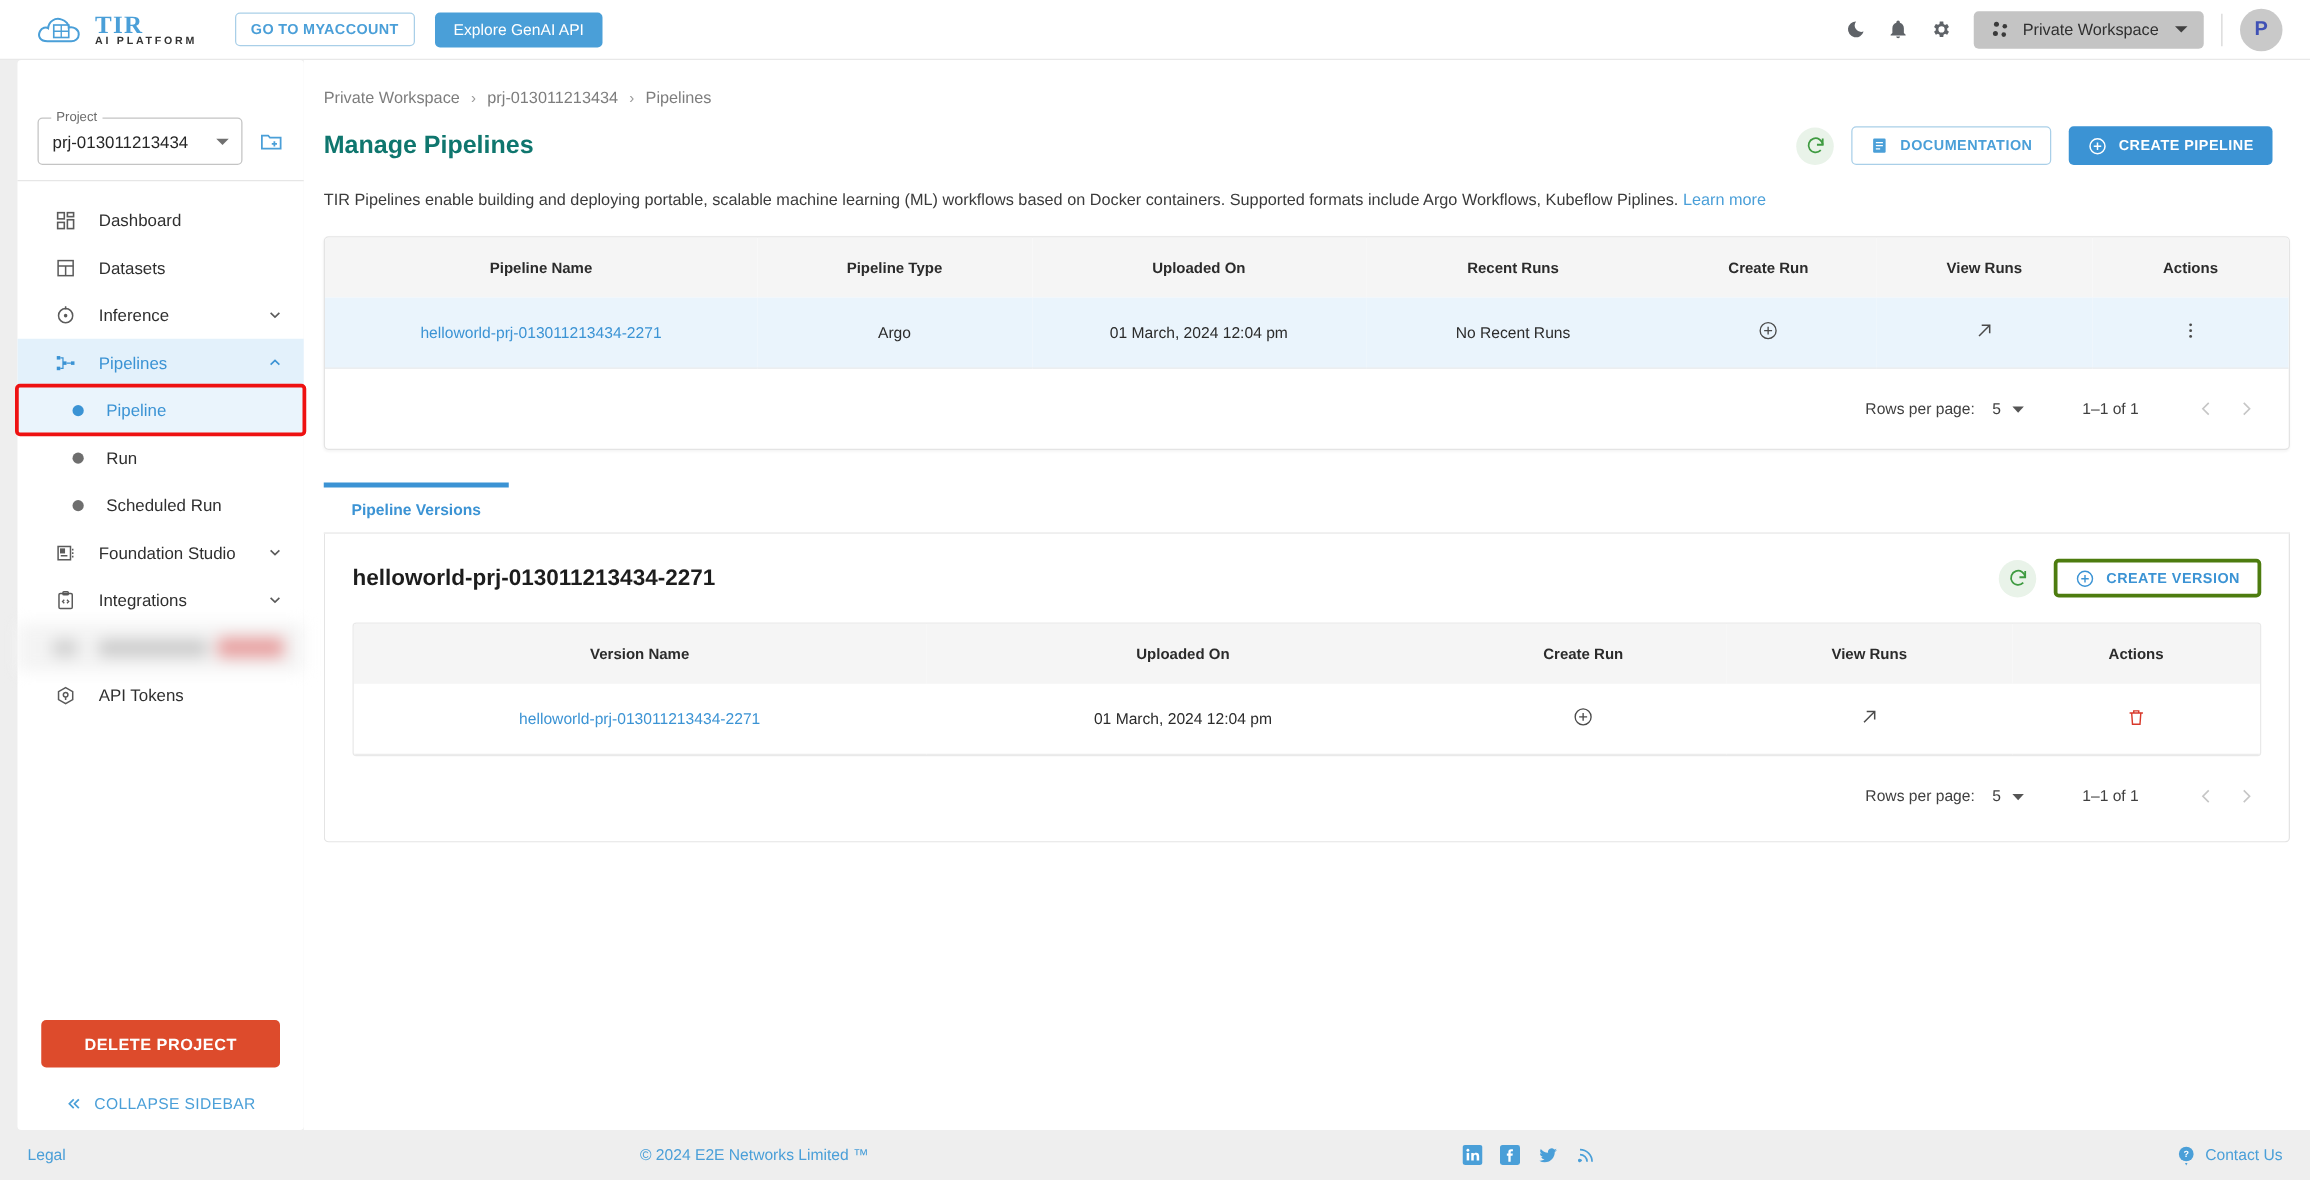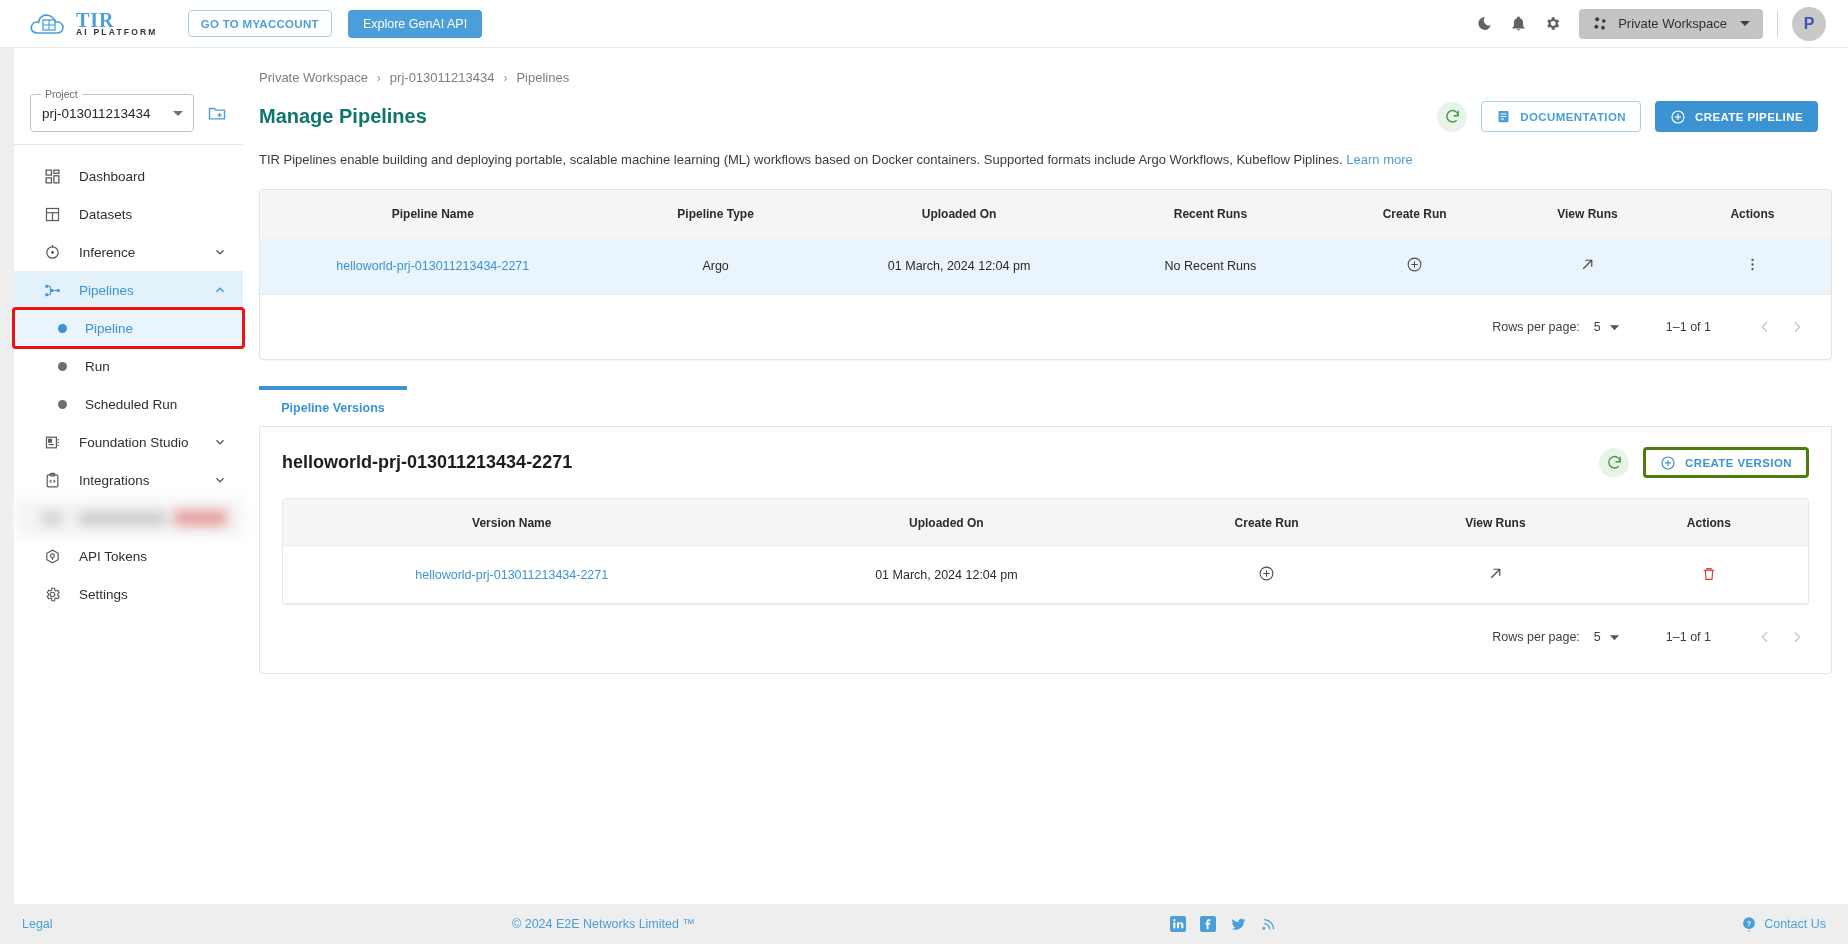--- a/index.html
+++ b/index.html
@@ -432,31 +432,34 @@
       <span class="ni-icon">
         <svg width="17" height="17" viewBox="0 0 24 24" fill="none" stroke="#5a5a5a" stroke-width="1.7">
             <path d="M12 3l8 4.5v9L12 21l-8-4.5v-9z"></path>
             <circle cx="12" cy="11" r="2.6"></circle>
             <line x1="12" y1="13.6" x2="12" y2="17"></line>
           </svg>
       </span>
       <span class="ni-label">API Tokens</span>
     </div>
 
-    <div class="nav-item">
-      <span class="ni-icon">
-        <svg width="17" height="17" viewBox="0 0 24 24" fill="none" stroke="#5a5a5a" stroke-width="1.6">
-            <circle cx="12" cy="12" r="3.2"></circle>
-            <path d="M19.4 13a7.6 7.6 0 000-2l2-1.6-2-3.4-2.4 1a7.5 7.5 0 00-1.7-1L15 3.2H11l-.3 2.8a7.5 7.5 0 00-1.7 1l-2.4-1-2 3.4L6.6 11a7.6 7.6 0 000 2l-2 1.6 2 3.4 2.4-1a7.5 7.5 0 001.7 1l.3 2.8h4l.3-2.8a7.5 7.5 0 001.7-1l2.4 1 2-3.4z"></path>
-          </svg>
-      </span>
-      <span class="ni-label">Settings</span>
-    </div>
-  </div>
-
+  </div>
+
+  <div class="side-bottom">
+    <button class="btn-delete">DELETE PROJECT</button>
+    <div class="collapse-row">
+      <span style="display:flex">
+        <svg width="14" height="14" viewBox="0 0 24 24" fill="none" stroke="#4a9fd8" stroke-width="2.4">
+            <polyline points="12,6 6,12 12,18"></polyline>
+            <polyline points="19,6 13,12 19,18"></polyline>
+          </svg>
+      </span>
+      <span>COLLAPSE SIDEBAR</span>
+    </div>
+  </div>
 </div>
 
 <div class="main">
 
   <div class="breadcrumb">
     <span class="crumb">Private Workspace</span>
     <span class="sepch">›</span>
     <span class="crumb">prj-013011213434</span>
     <span class="sepch">›</span>
     <span class="crumb">Pipelines</span>

